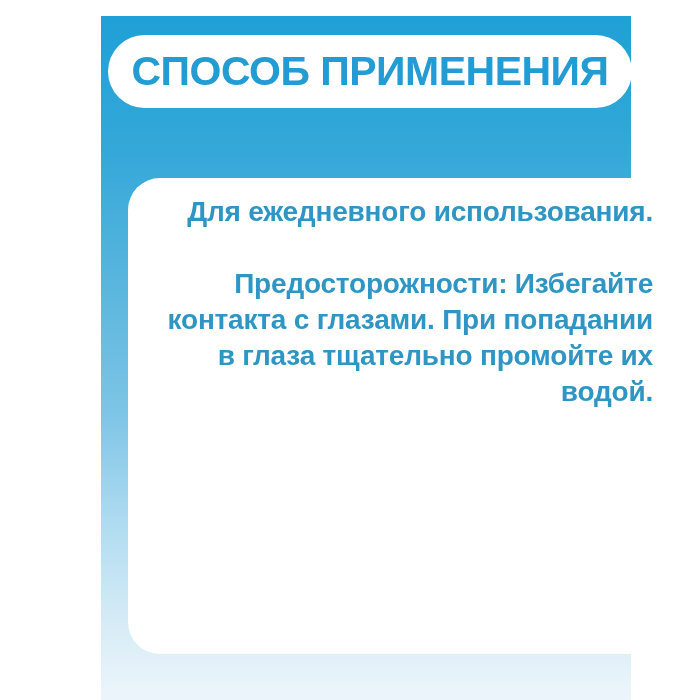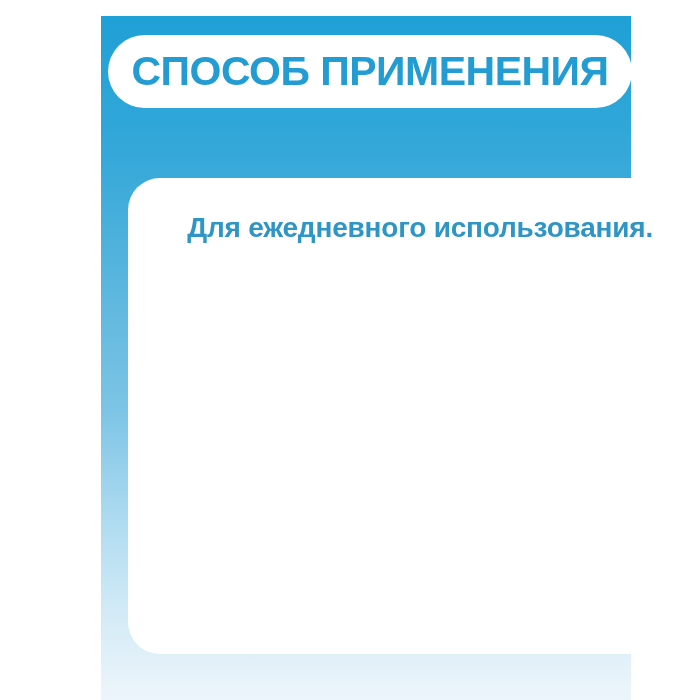--- a/index.html
+++ b/index.html
@@ -52,21 +52,21 @@
     font-weight: 700;
     letter-spacing: -0.5px;
     white-space: nowrap;
   }
   .info-card {
     position: absolute;
     left: 23px; top: 158px;
     width: 535px; height: 476px;
     background: var(--card-bg);
     border-radius: 32px;
-    padding: 28px 6px 6px 14px;
+    padding: 12px 6px 6px 14px;
   }
   .info-card p {
     color: var(--body-text);
     font-size: 28px;
     font-weight: 600;
     line-height: 36px;
     letter-spacing: -0.2px;
     white-space: pre;
   }
   .info-card p.p1 { margin-bottom: 36px; }
@@ -77,16 +77,20 @@
 
 <div class="stage">
   <div class="blue-panel">
 
     <div class="title-pill">
       <span>СПОСОБ ПРИМЕНЕНИЯ</span>
     </div>
 
     <div class="info-card">
       <p class="p1">Для ежедневного использования.</p>
+      <p class="p3">Предосторожности: Избегайте
+контакта с глазами. При попадании
+в глаза тщательно промойте их
+водой.</p>
     </div>
 
   </div>
 </div>
 
 </body></html>

